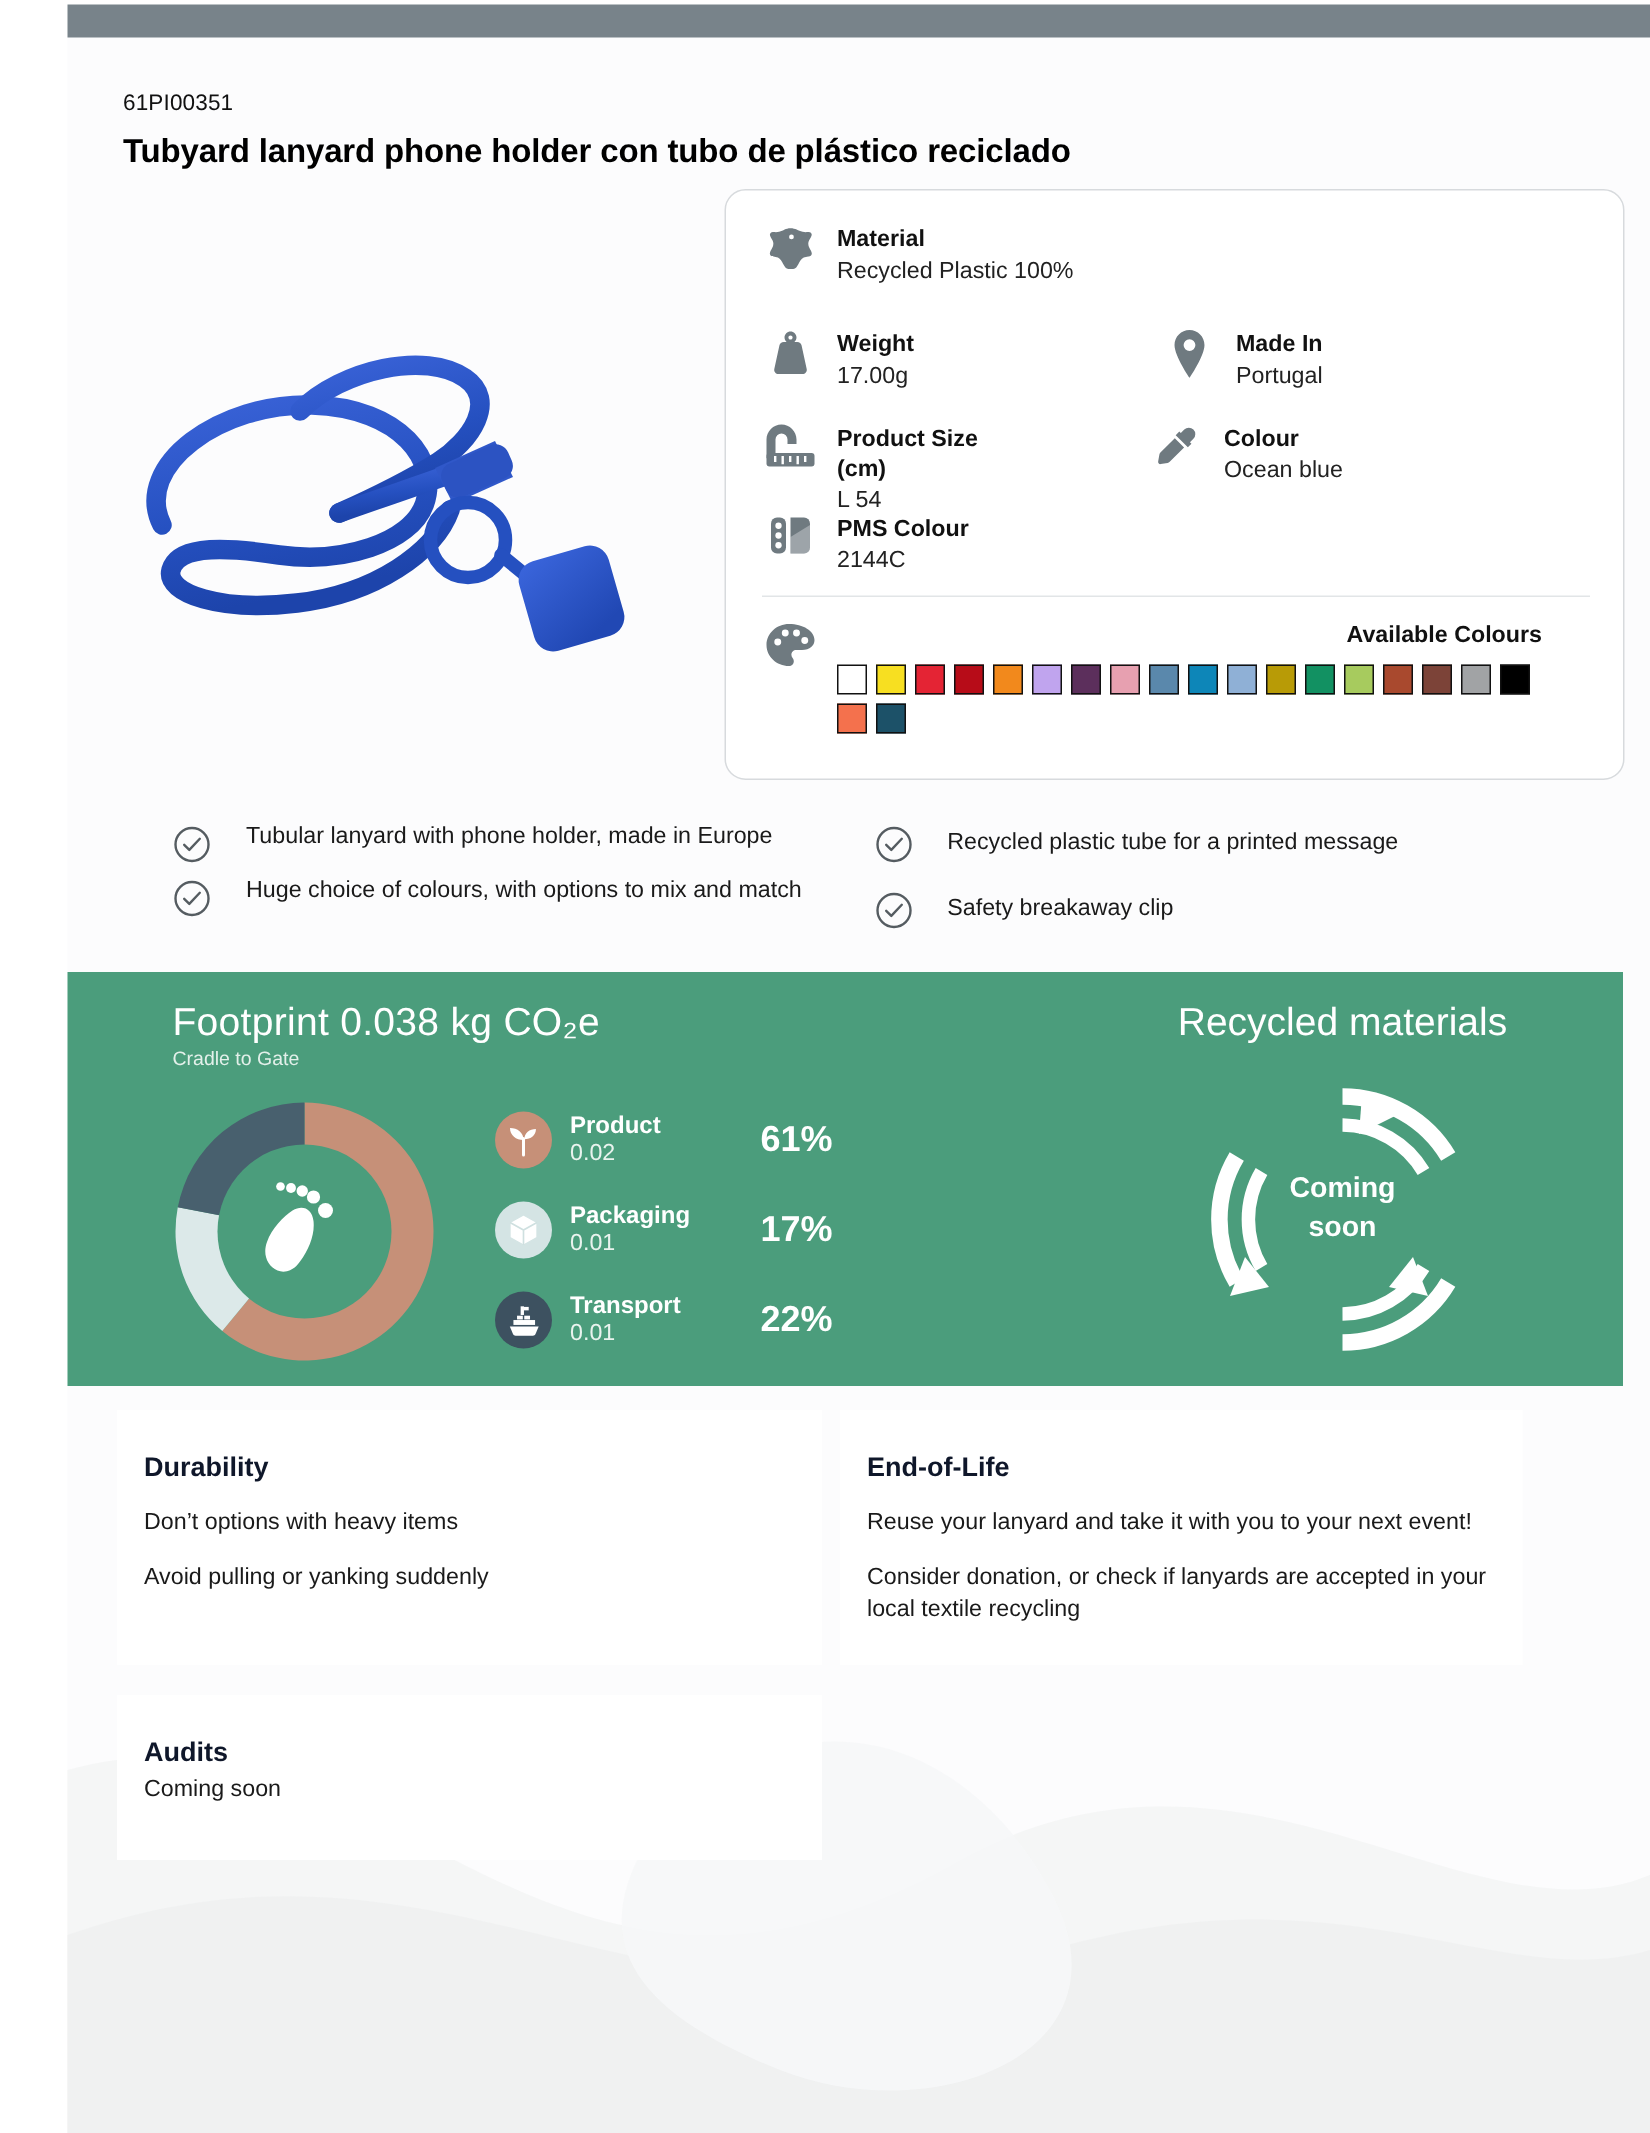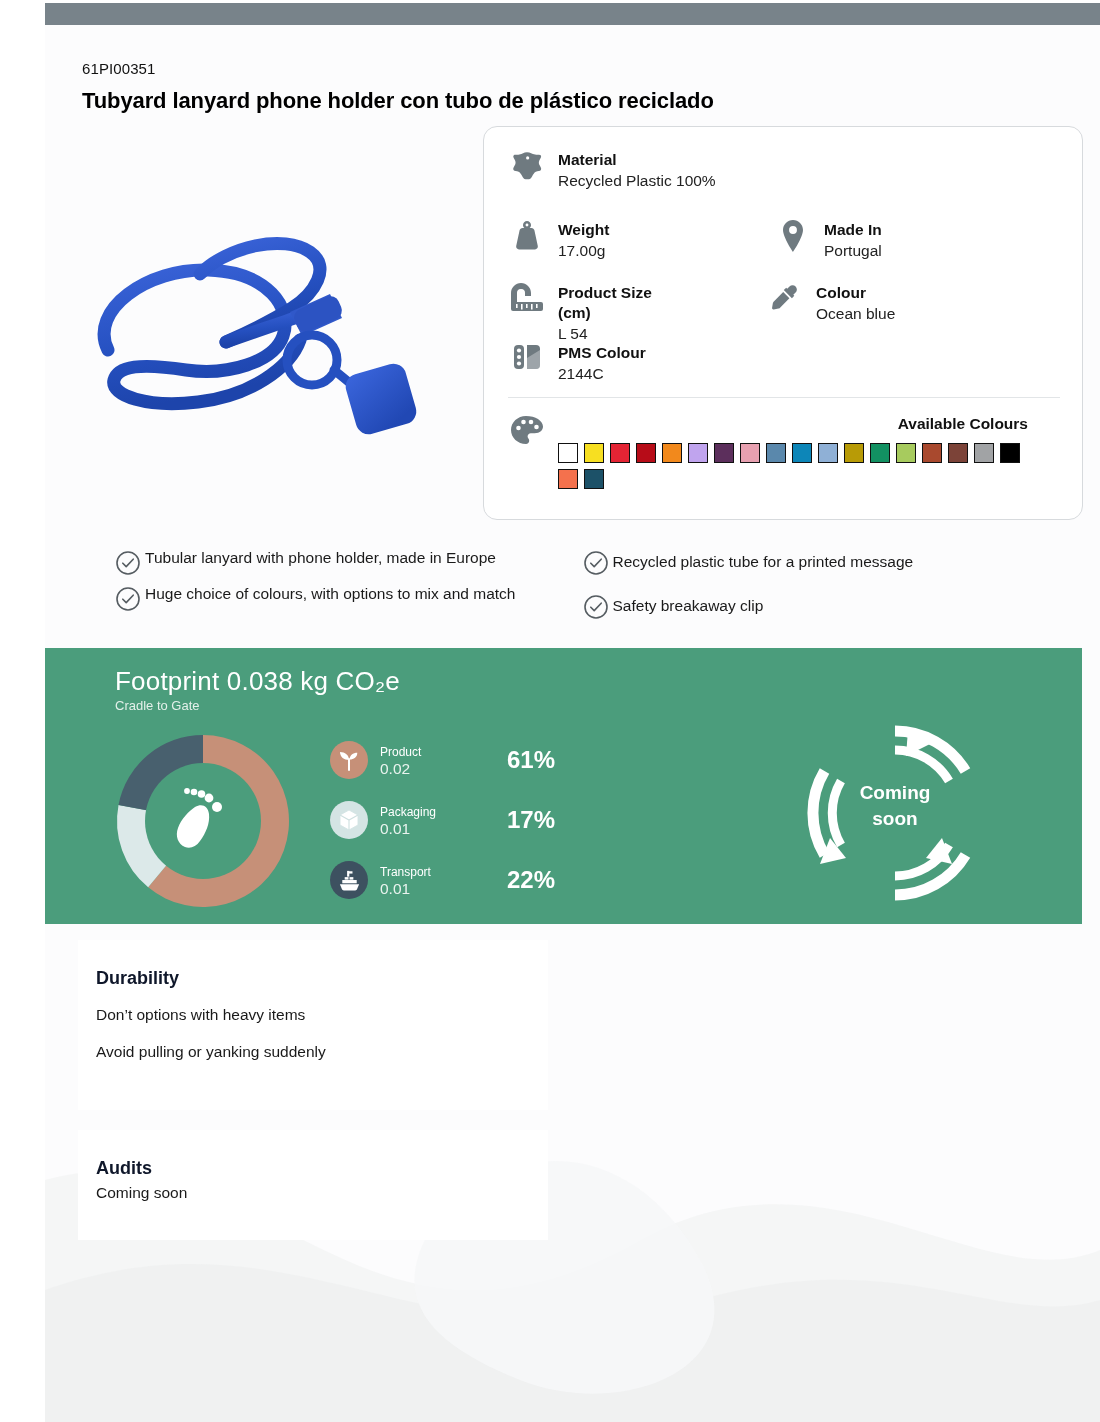--- a/index.html
+++ b/index.html
@@ -169,21 +169,21 @@
     left: 115px;
     top: 548px;
     width: 935px;
     display: flex;
     gap: 0px;
   }
   .feat-col { width: 470px; }
   .feat {
     display: flex;
     align-items: flex-start;
-    gap: 4px;
+    gap: 23px;
     margin-bottom: 8px;
   }
   .feat-ico {
     width: 26px;
     min-width: 26px;
     height: 26px;
     color: #555c61;
     margin-top: 2px;
   }
   .feat-txt {
@@ -254,22 +254,22 @@
     width: 38px; height: 38px;
     min-width: 38px;
     border-radius: 50%;
     display: flex;
     align-items: center;
     justify-content: center;
   }
   .legend-body { width: 115px; }
   .legend-name {
     color: #fff;
-    font-weight: normal;
-    font-size: 12px;
+    font-weight: bold;
+    font-size: 16px;
     line-height: 1.15;
   }
   .legend-val {
     color: #e9f3ee;
     font-size: 15.5px;
     line-height: 1.2;
   }
   .legend-pct {
     color: #fff;
     font-weight: bold;
@@ -576,20 +576,21 @@
           </svg>
         </span>
         <span class="feat-txt">Safety breakaway clip</span>
       </div>
     </div>
   </div>
 
   <div class="eco-panel">
     <div class="eco-title">Footprint 0.038 kg CO₂e</div>
     <div class="eco-sub">Cradle to Gate</div>
+    <div class="eco-title-right">Recycled materials</div>
 
     <div class="donut-wrap">
       <svg width="190" height="190" viewBox="0 0 190 190">
         <g id="donut-segments">
             <path d="M95 9 A86 86 0 1 1 40.18153688161271 161.26413887871792 L59.30425657407339 138.14874159544422 A56 56 0 1 0 95 39 Z" fill="#c69078"></path>
             <path d="M40.18153688161271 161.26413887871792 A86 86 0 0 1 10.523296437332775 78.88520694562767 L39.99191395919344 84.50664638319941 A56 56 0 0 0 59.30425657407339 138.14874159544422 Z" fill="#dce9e9"></path>
             <path d="M10.523296437332775 78.88520694562767 A86 86 0 0 1 94.99999999999999 9 L94.99999999999999 39 A56 56 0 0 0 39.99191395919344 84.50664638319941 Z" fill="#48606e"></path>
           </g>
         <circle cx="95" cy="95" r="58" fill="#4b9d7c"></circle>
         <g transform="translate(95,95)">
@@ -678,20 +679,27 @@
   </div>
 
   <div class="info-card" id="card-durability">
     <div class="card-pad">
       <div class="card-title">Durability</div>
       <div class="card-line">Don’t options with heavy items</div>
       <div class="card-line">Avoid pulling or yanking suddenly</div>
     </div>
   </div>
 
+  <div class="info-card" id="card-eol">
+    <div class="card-pad">
+      <div class="card-title">End-of-Life</div>
+      <div class="card-line">Reuse your lanyard and take it with you to your next event!</div>
+      <div class="card-line">Consider donation, or check if lanyards are accepted in your local textile recycling</div>
+    </div>
+  </div>
 
   <div class="info-card" id="card-audits">
     <div class="card-pad">
       <div class="card-title">Audits</div>
       <div class="card-line">Coming soon</div>
     </div>
   </div>
 
 </div>
 

